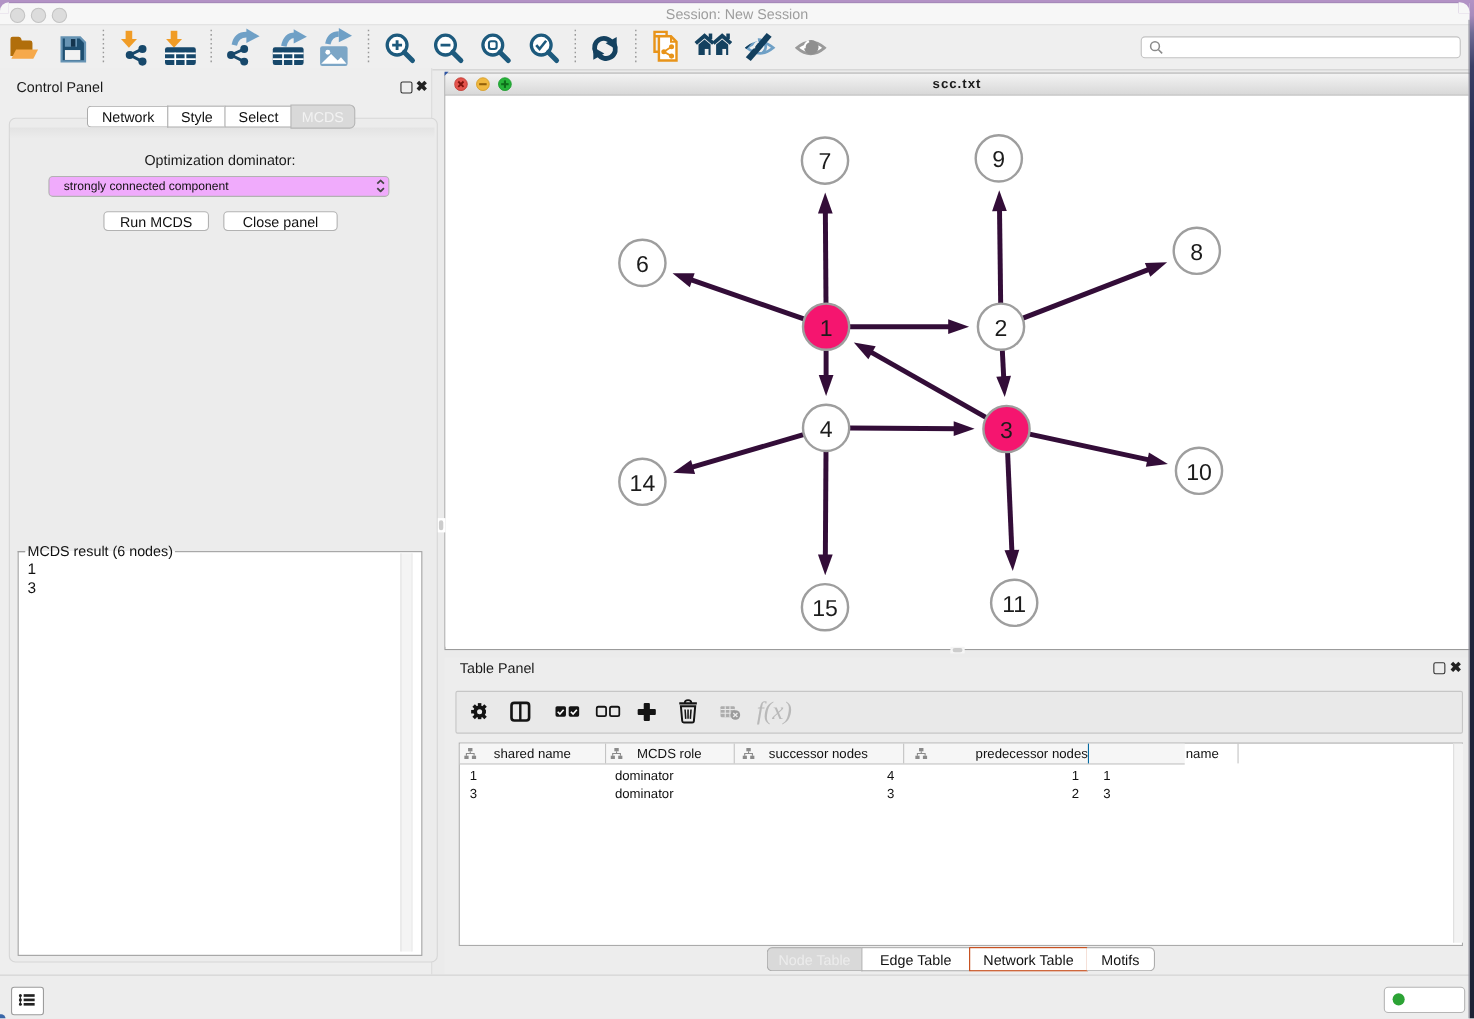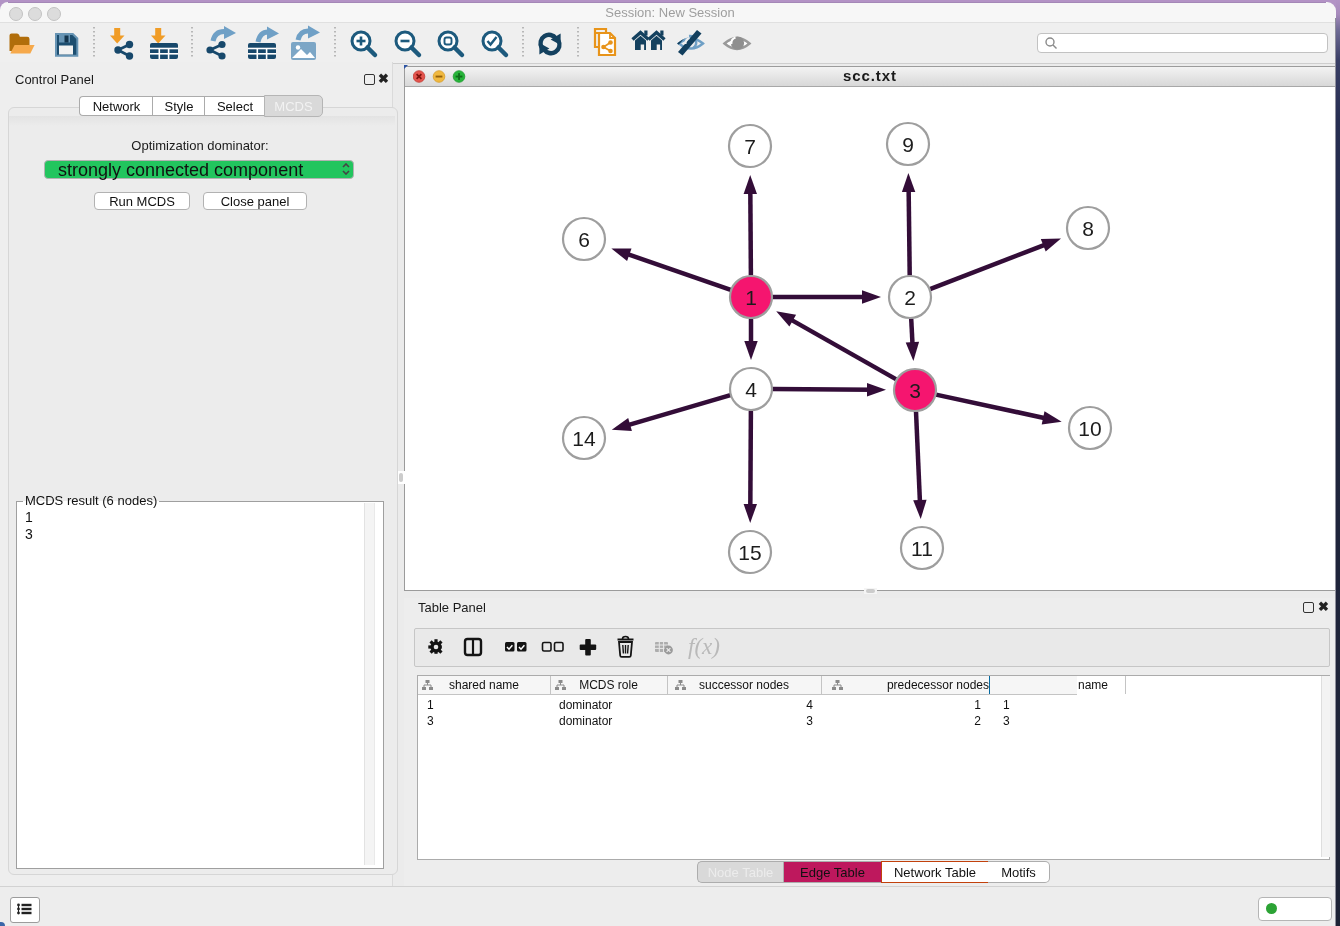--- a/index.html
+++ b/index.html
@@ -188,38 +188,38 @@
 <div class="abs" style="left:9px;top:116px;width:386px;height:10px;background:linear-gradient(#e3e3e3,#ececec);"></div>
 
 <div class="abs" style="left:79px;top:96px;width:243px;height:20px;">
   <div class="abs" style="left:0;top:0;width:73px;height:18px;background:#ffffff;border:1px solid #ababab;border-radius:4px 0 0 4px;border-right:none;text-align:center;font-size:13px;color:#111;padding-top:0px;line-height:19px;">Network</div>
   <div class="abs" style="left:73px;top:0;width:52px;height:18px;background:#ffffff;border:1px solid #ababab;border-right:none;text-align:center;font-size:13px;color:#111;line-height:19px;">Style</div>
   <div class="abs" style="left:125px;top:0;width:60px;height:18px;background:#ffffff;border:1px solid #ababab;text-align:center;font-size:13px;color:#111;line-height:19px;">Select</div>
   <div class="abs" style="left:185px;top:-1px;width:57px;height:20px;background:#d9d9d9;border:1px solid #b5b5b5;border-radius:0 5px 5px 0;text-align:center;font-size:13px;color:#f2f2f2;line-height:21px;">MCDS</div>
 </div>
 <div class="abs" style="left:0px;top:138px;width:400px;text-align:center;font-size:13px;color:#1a1a1a;">Optimization dominator:</div>
 
-<div class="abs" style="left:44px;top:160px;width:295px;height:17px;background:#22c55e;border:1px solid #b2b2b2;border-radius:4px;font-size:18px;color:#111;line-height:18px;padding-left:13px;">strongly connected component</div>
+<div class="abs" style="left:44px;top:160px;width:295px;height:17px;background:#f0abfc;border:1px solid #b2b2b2;border-radius:4px;font-size:11px;color:#111;line-height:18px;padding-left:13px;">strongly connected component</div>
 <svg class="abs" style="left:341px;top:163px;" width="10" height="12" viewBox="0 0 10 12">
     <path d="M2 4 L5 1 L8 4" fill="none" stroke="#444" stroke-width="1.6"></path>
     <path d="M2 8 L5 11 L8 8" fill="none" stroke="#444" stroke-width="1.6"></path>
   </svg>
 
 <div class="abs" style="left:94px;top:192px;width:94px;height:16px;background:#ffffff;border:1px solid #b2b2b2;border-radius:4px;text-align:center;font-size:13px;color:#111;line-height:17px;">Run MCDS</div>
 <div class="abs" style="left:203px;top:192px;width:102px;height:16px;background:#ffffff;border:1px solid #b2b2b2;border-radius:4px;text-align:center;font-size:13px;color:#111;line-height:17px;">Close panel</div>
 
 <div class="abs" style="left:16px;top:501px;width:366px;height:366px;background:#ffffff;border:1px solid #9f9f9f;"></div>
 <div class="abs" style="left:16px;top:501px;width:7px;height:1px;background:#9f9f9f;"></div>
 <div class="abs" style="left:23px;top:494px;font-size:13px;color:#111;height:14px;line-height:14px;padding:0 2px;background:linear-gradient(#ececec 7px,#ffffff 7px);">MCDS result (6 nodes)</div>
 <div class="abs" style="left:25px;top:509px;font-size:14px;color:#111;line-height:16.5px;">1<br>3</div>
 <div class="abs" style="left:364px;top:503px;width:9px;height:362px;background:#f4f4f4;border-left:1px solid #e2e2e2;border-right:1px solid #e9e9e9;"></div>
 
 <div class="abs" style="left:404px;top:66px;width:931px;height:523px;border:1px solid #9b9b9b;background:#ffffff;"></div>
 <div class="abs" style="left:405px;top:67px;width:930px;height:19px;background:linear-gradient(#f3f3f3,#d8d8d8);border-bottom:1px solid #a8a8a8;"></div>
-<div class="abs" style="left:405px;top:64px;width:930px;height:24px;text-align:center;font-size:15px;font-weight:bold;letter-spacing:0.9px;color:#1a1a1a;line-height:24px;">scc.txt</div>
+<div class="abs" style="left:405px;top:64px;width:930px;height:24px;text-align:center;font-size:12px;font-weight:bold;letter-spacing:0.9px;color:#1a1a1a;line-height:24px;">scc.txt</div>
 <svg class="abs" style="left:413px;top:70px;" width="58" height="13" viewBox="0 0 58 13">
   <circle cx="6" cy="6.5" r="5.8" fill="#e4544d" stroke="#c03a32" stroke-width="0.8"></circle>
   <path d="M3.6 4.1 L8.4 8.9 M8.4 4.1 L3.6 8.9" stroke="#7e120c" stroke-width="1.7"></path>
   <circle cx="26" cy="6.5" r="5.8" fill="#f0b83f" stroke="#d79d27" stroke-width="0.8"></circle>
   <rect x="22.6" y="5.6" width="6.8" height="1.9" fill="#93610a"></rect>
   <circle cx="46" cy="6.5" r="5.8" fill="#27b43a" stroke="#1d9a2e" stroke-width="0.8"></circle>
   <rect x="42.6" y="5.6" width="6.8" height="1.9" fill="#0e6e1a"></rect>
   <rect x="45.1" y="3.1" width="1.9" height="6.8" fill="#0e6e1a"></rect>
 </svg>
 <svg class="abs" style="left:404px;top:65px;" width="4" height="4" viewBox="0 0 4 4">
@@ -410,21 +410,21 @@
   <div class="abs" style="left:9px;top:19px;">3</div>
   <div class="abs" style="left:141px;top:19px;">dominator</div>
   <div class="abs" style="left:249px;top:19px;width:146px;text-align:right;">3</div>
   <div class="abs" style="left:403px;top:19px;width:160px;text-align:right;">2</div>
   <div class="abs" style="left:585px;top:19px;">3</div>
 </div>
 <div class="abs" style="left:1321px;top:676px;width:8px;height:181px;background:#f3f3f3;border-left:1px solid #dedede;"></div>
 
 <div id="bottomtabs" class="abs" style="left:697px;top:861px;height:22px;font-size:13px;">
   <div class="abs" style="left:0;top:0;width:85px;height:20px;background:#d9d9d9;border:1px solid #adadad;border-radius:5px 0 0 5px;border-right:none;text-align:center;color:#ececec;line-height:21px;">Node Table</div>
-  <div class="abs" style="left:86px;top:0;width:97px;height:20px;background:#be185d;border:1px solid #adadad;border-right:none;text-align:center;color:#111;line-height:21px;">Edge Table</div>
+  <div class="abs" style="left:86px;top:0;width:97px;height:20px;background:#ffffff;border:1px solid #adadad;border-right:none;text-align:center;color:#111;line-height:21px;">Edge Table</div>
   <div class="abs" style="left:184px;top:0;width:106px;height:20px;background:#ffffff;border:1px solid #c2410c;text-align:center;color:#111;line-height:21px;">Network Table</div>
   <div class="abs" style="left:291px;top:0;width:61px;height:20px;background:#ffffff;border:1px solid #adadad;border-left:none;border-radius:0 5px 5px 0;text-align:center;color:#111;line-height:21px;">Motifs</div>
 </div>
 
 <div class="abs" style="left:0;top:886px;width:1336px;height:40px;background:#ededed;border-top:1px solid #d2d2d2;"></div>
 <div class="abs" style="left:10px;top:897px;width:28px;height:24px;background:#ffffff;border:1px solid #9c9c9c;border-radius:3px;"></div>
 <svg class="abs" style="left:17px;top:903px;" width="15" height="12" viewBox="0 0 15 12">
   <line x1="1.5" y1="2" x2="1.5" y2="10" stroke="#222" stroke-width="1"></line>
     <circle cx="1.5" cy="2" r="1.4" fill="#222"></circle>
     <rect x="4.5" y="0.8" width="10" height="2.4" fill="#222"></rect>

